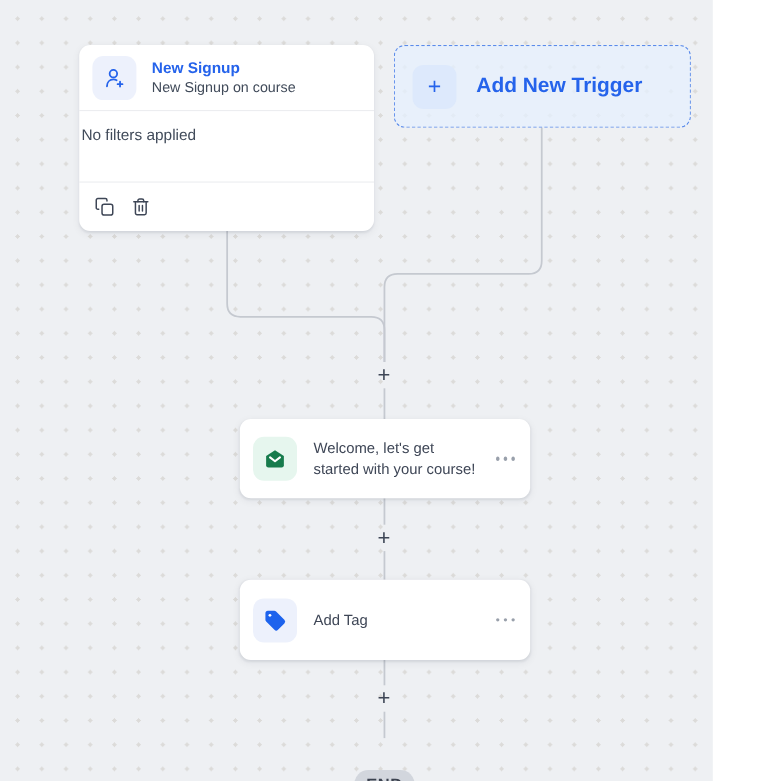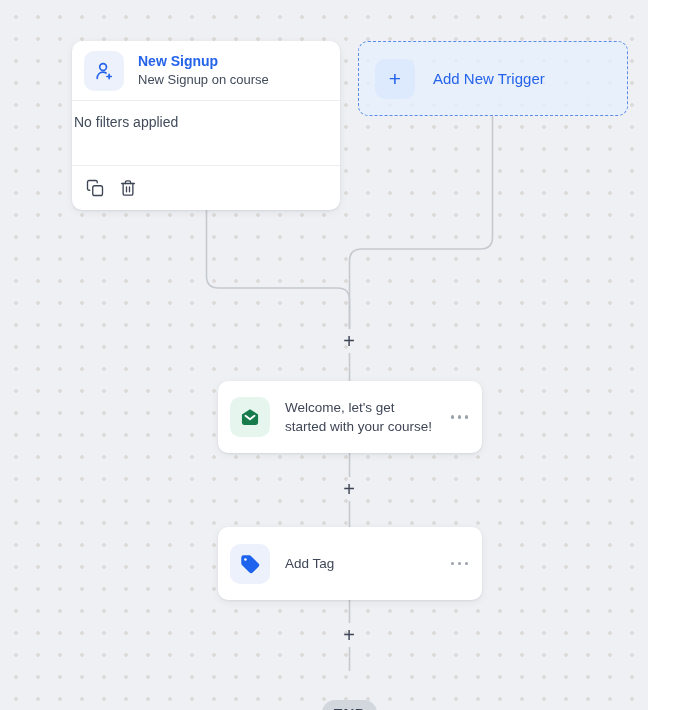--- a/index.html
+++ b/index.html
@@ -52,21 +52,21 @@
   
   .add-trigger{
     position:absolute;left:358px;top:41px;width:270px;height:75px;
     background:var(--trigger-bg);
     border:1.6px dashed var(--trigger-border);
     border-radius:10px;display:flex;align-items:center;gap:18px;
     padding:0 16px;cursor:pointer;z-index:2;
   }
   .plusbox{background:var(--trigger-icon-bg);}
   .plusbox span{font-size:21px;color:var(--accent-blue);font-weight:400;line-height:1;}
-  .add-trigger-label{font-size:15px;font-weight:400;color:var(--accent-blue);text-align:right;}
+  .add-trigger-label{font-size:19px;font-weight:700;color:var(--accent-blue);text-align:right;}
 
   
   .node{left:218px;width:264px;display:flex;align-items:center;gap:15px;padding:0 14px 0 12px;cursor:pointer;}
   .email-node{top:381px;height:72px;}
   .tag-node{top:527px;height:73px;}
   .node-label{font-size:13.5px;color:var(--text-dark);line-height:1.42;width:176px;}
   .more{margin-left:auto;display:flex;gap:3.5px;background:none;border:none;cursor:pointer;padding:4px 0;}
   .more i{width:3.5px;height:3.5px;border-radius:50%;background:#99a0ab;display:block;}
 
   

